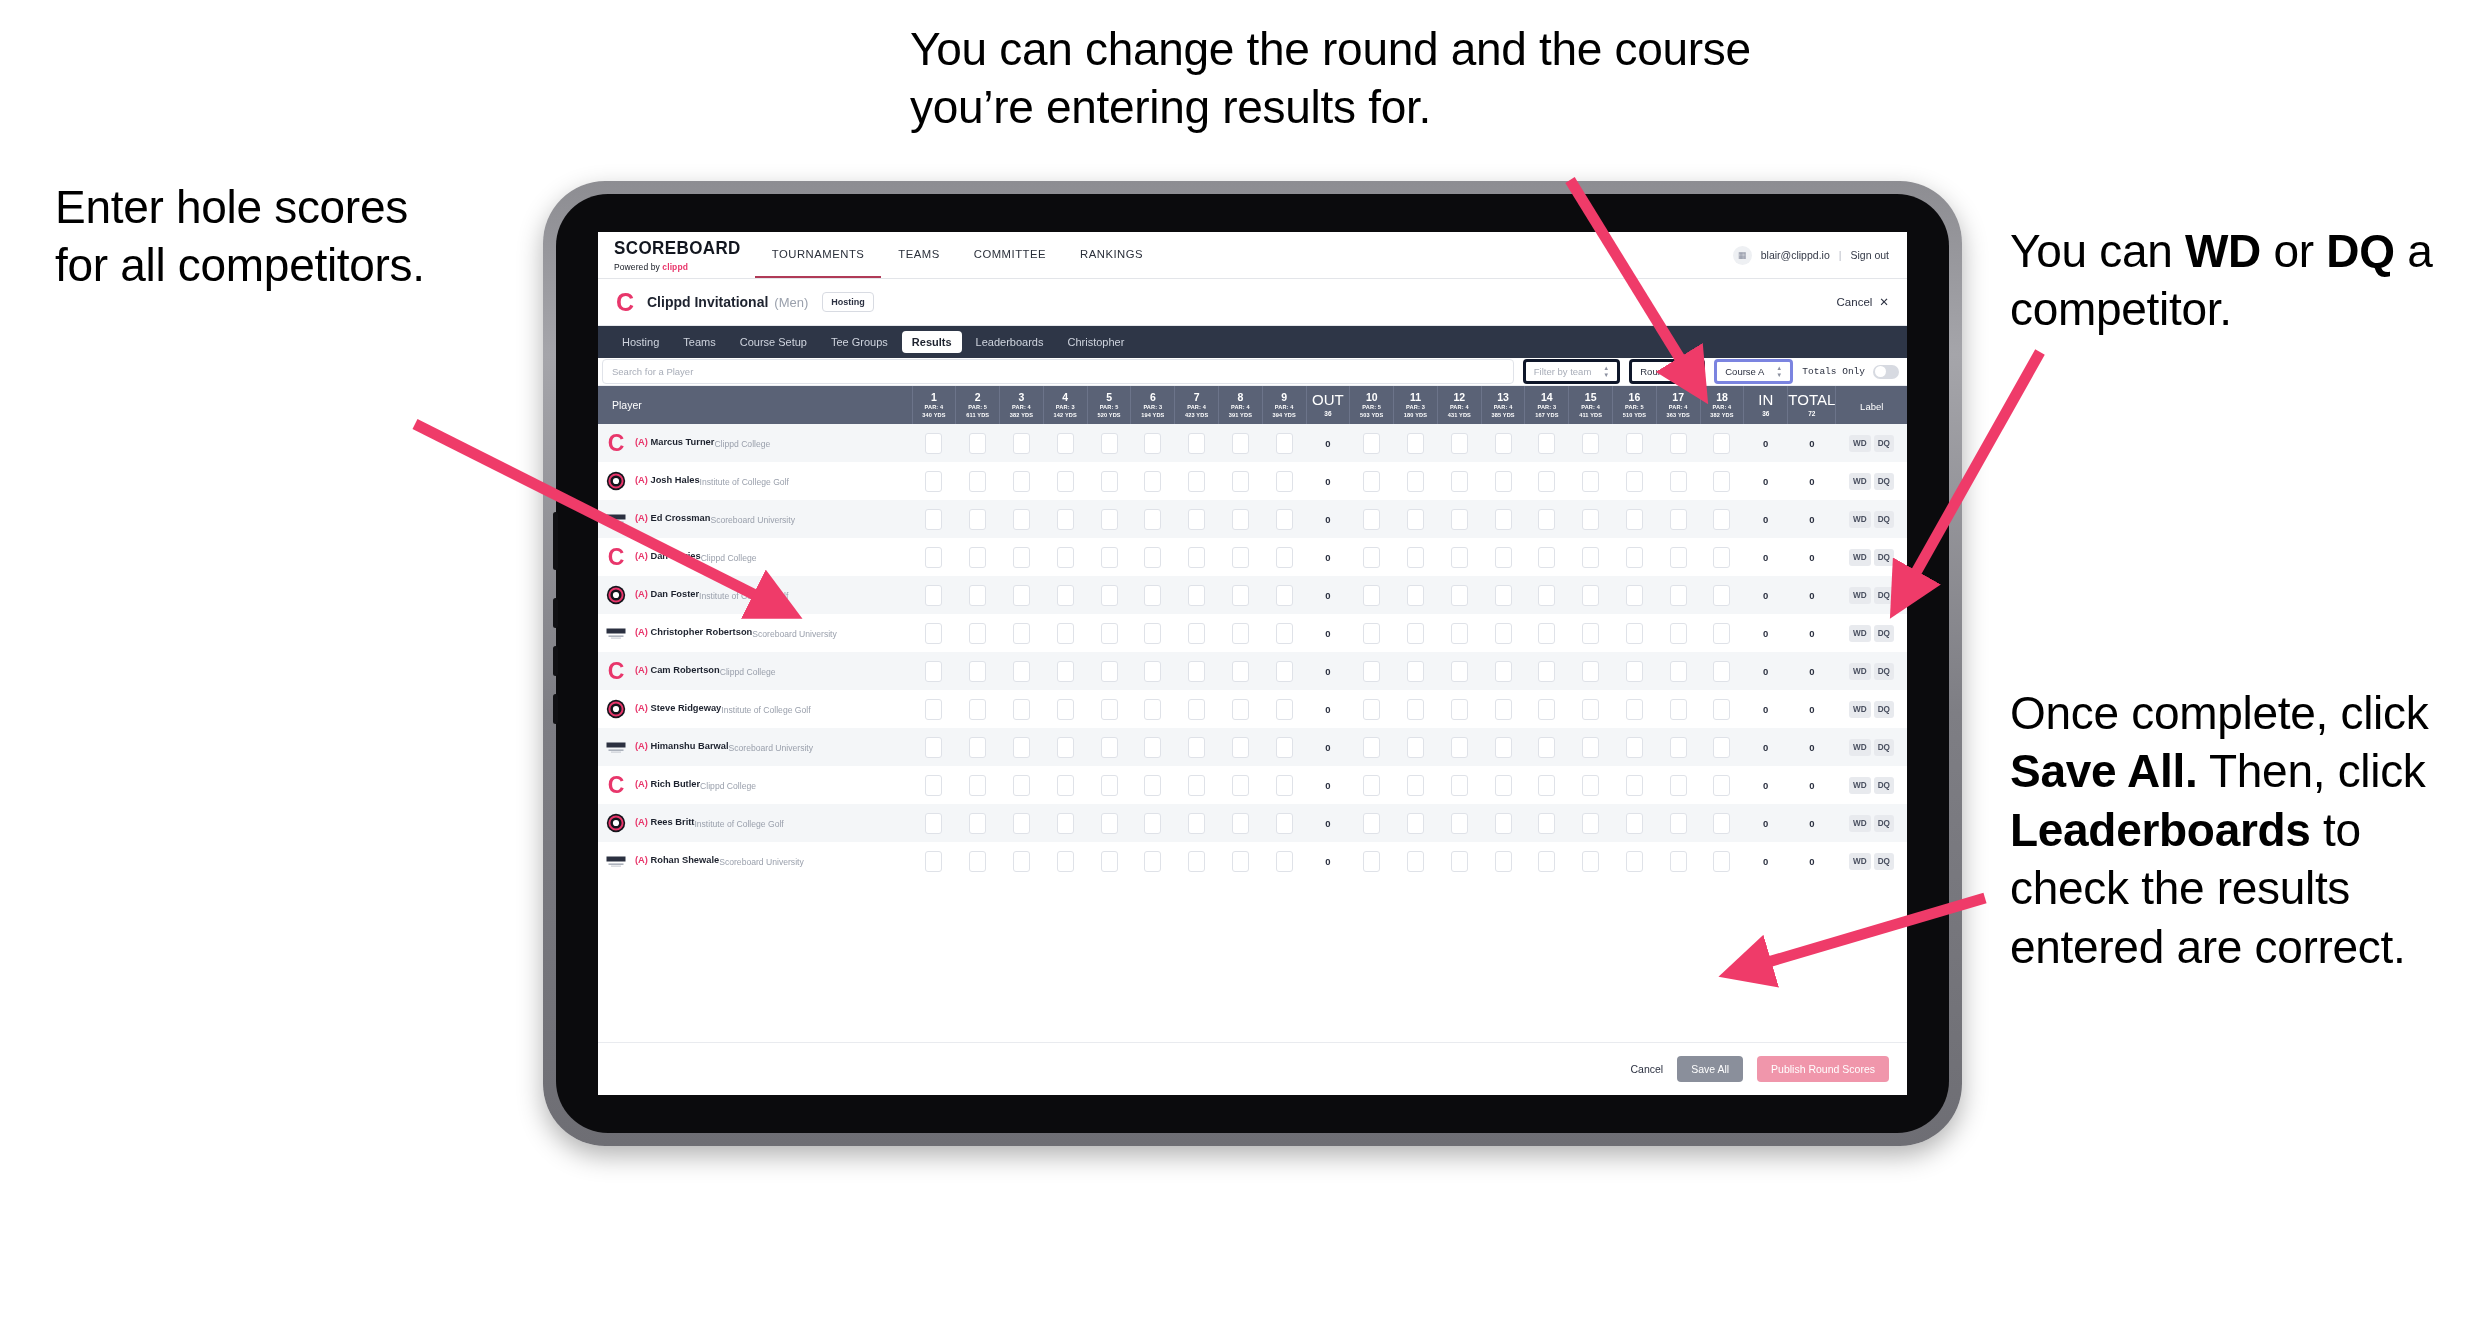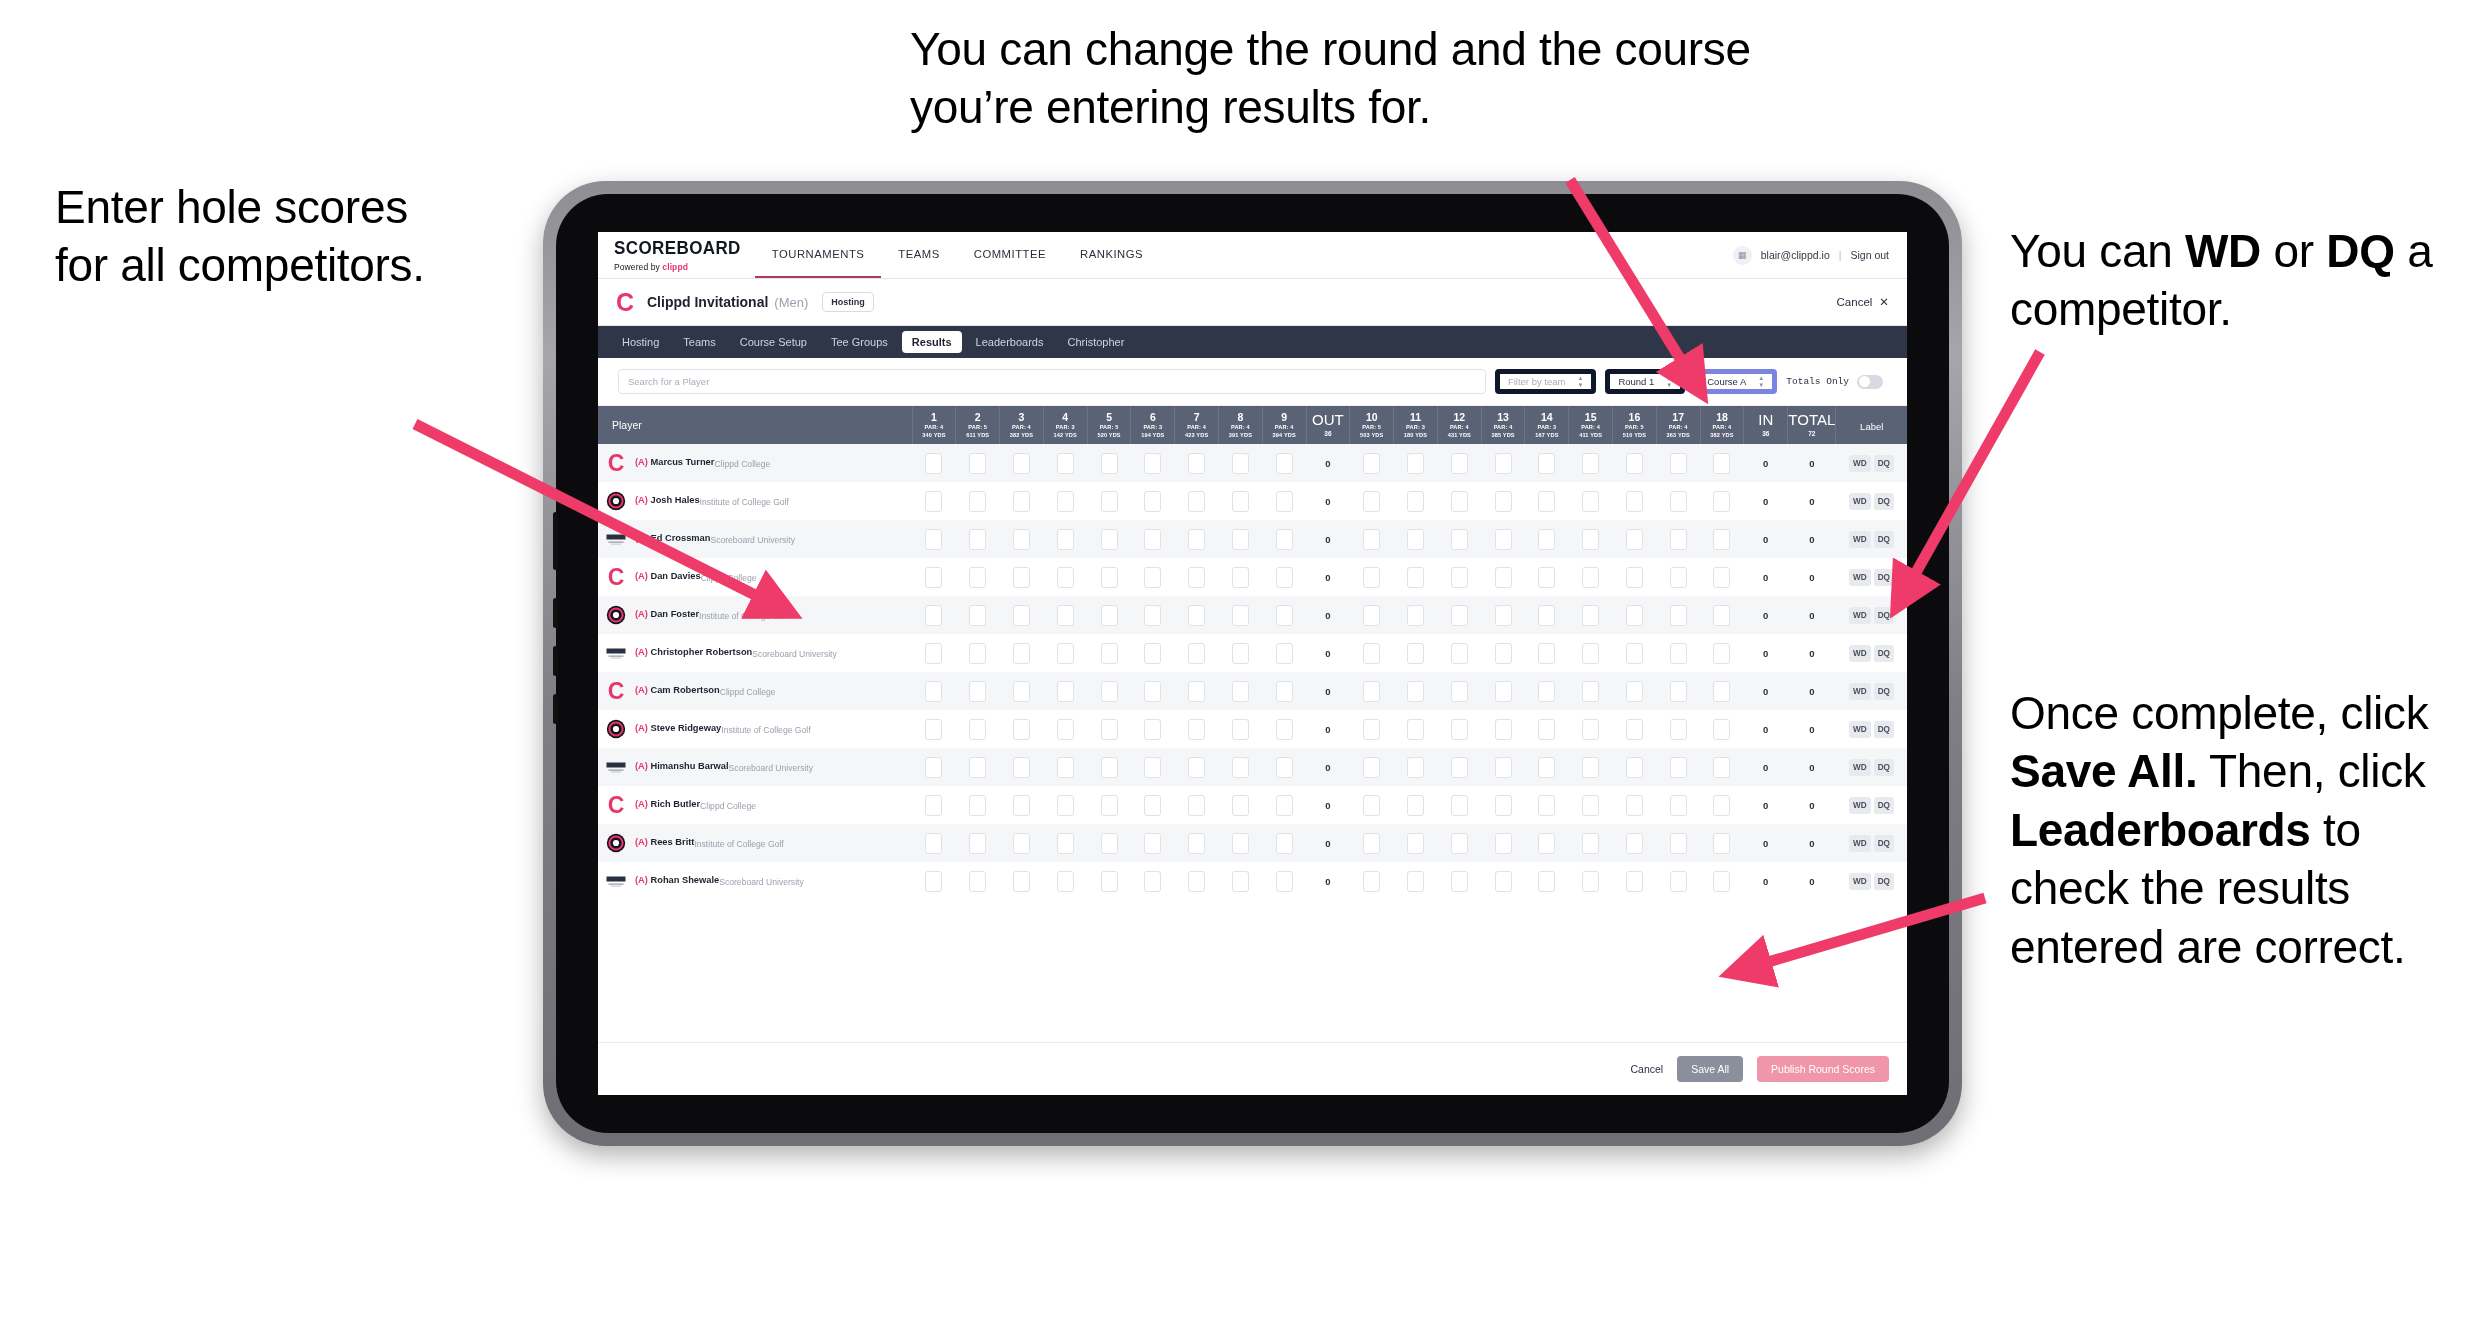--- a/index.html
+++ b/index.html
@@ -117,30 +117,30 @@
     height: 32px; background:#2e3647; display:flex; align-items:center;
     padding: 0 14px; gap: 4px; flex:0 0 auto;
   }
   .tab {
     font-size:11px; color:#cfd4de; padding: 5px 10px; border-radius:4px; cursor:pointer;
   }
   .tab.active { background:#fff; color:#1d222e; font-weight:600; }
 
   
   .filterbar {
-    height: 48px; background:#fff; display:flex; align-items:center;
-    padding: 0 20px; gap: 9px; flex:0 0 auto; border-bottom:1px solid #eceef2;
+    height: 28px; background:#fff; display:flex; align-items:center;
+    padding: 0 4px; gap: 9px; flex:0 0 auto; border-bottom:1px solid #eceef2;
   }
   .search {
     flex: 1 1 auto; height: 25px; border:1px solid #e0e3e9; border-radius:4px;
     display:flex; align-items:center; padding: 0 9px;
     font-size:9.5px; color:#a8adb8; background:#fff;
   }
   .selbox {
-    height:25px; border:5px solid #0f172a; border-radius:4px; background:#fff;
+    height:25px; border:3px solid #0f172a; border-radius:4px; background:#fff;
     display:flex; align-items:center; padding: 0 8px; gap: 12px;
     font-size:9.5px; color:#2b3040; cursor:pointer; min-width: 76px;
     justify-content: space-between;
   }
   .selbox.ph { color:#a8adb8; }
   .selbox.focus { border-color:#7b84e0; }
   .caret { display:flex; flex-direction:column; gap:1px; color:#8b90a0; font-size:6px; line-height:6px;}
   .toggle-wrap { display:flex; align-items:center; gap:8px; padding-right:4px; }
   .toggle-lbl { font-size:9.5px; color:#2b3040;font-family:Liberation Mono, monospace; }
   .toggle {

